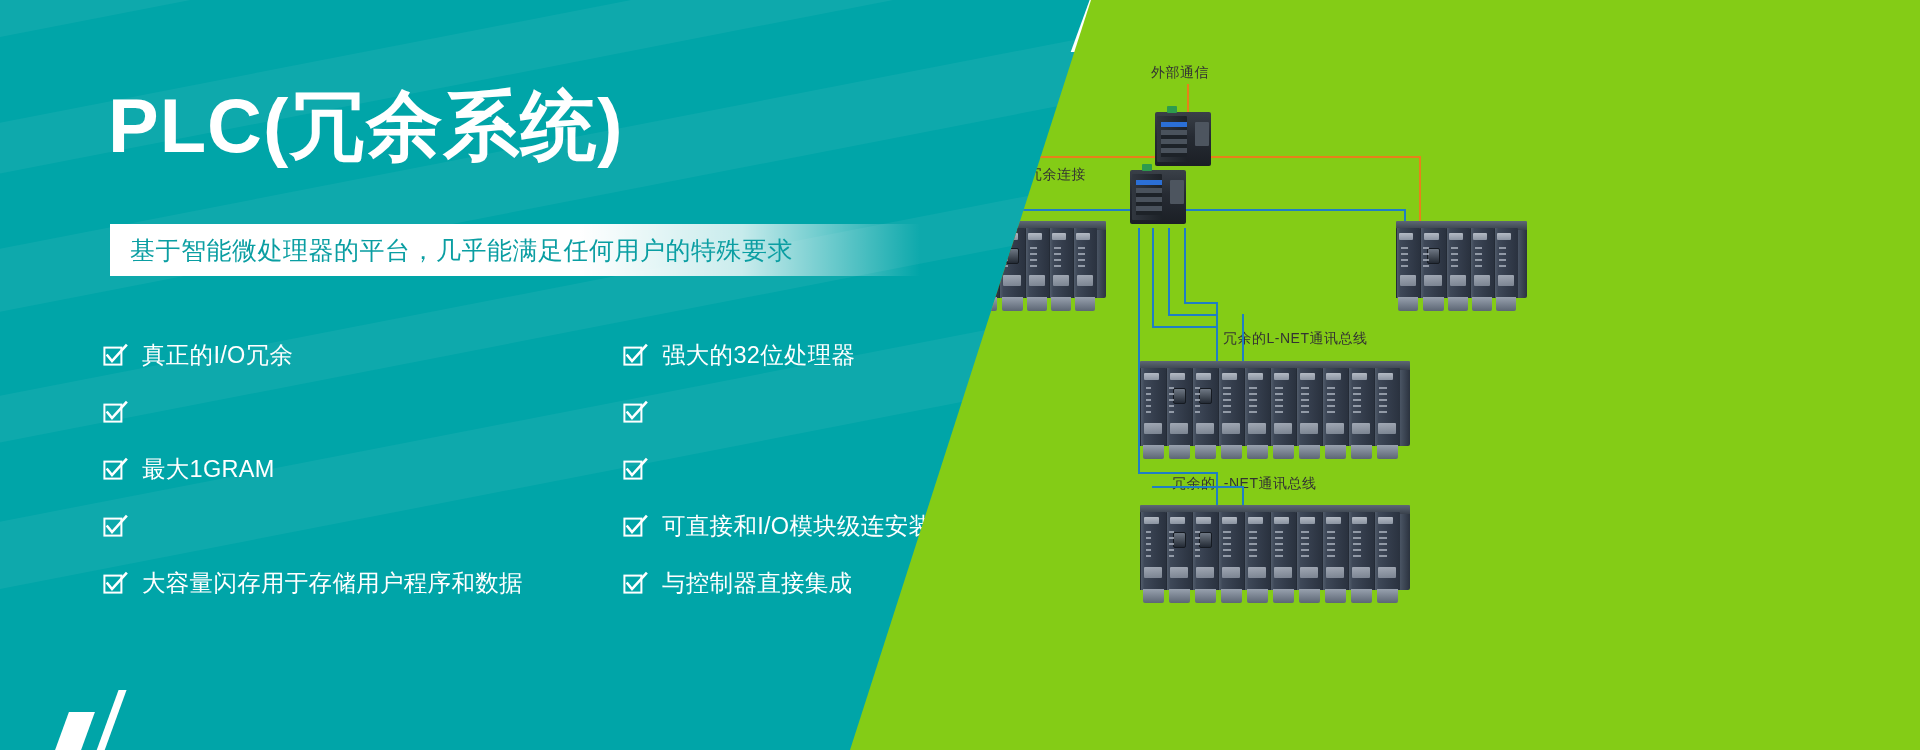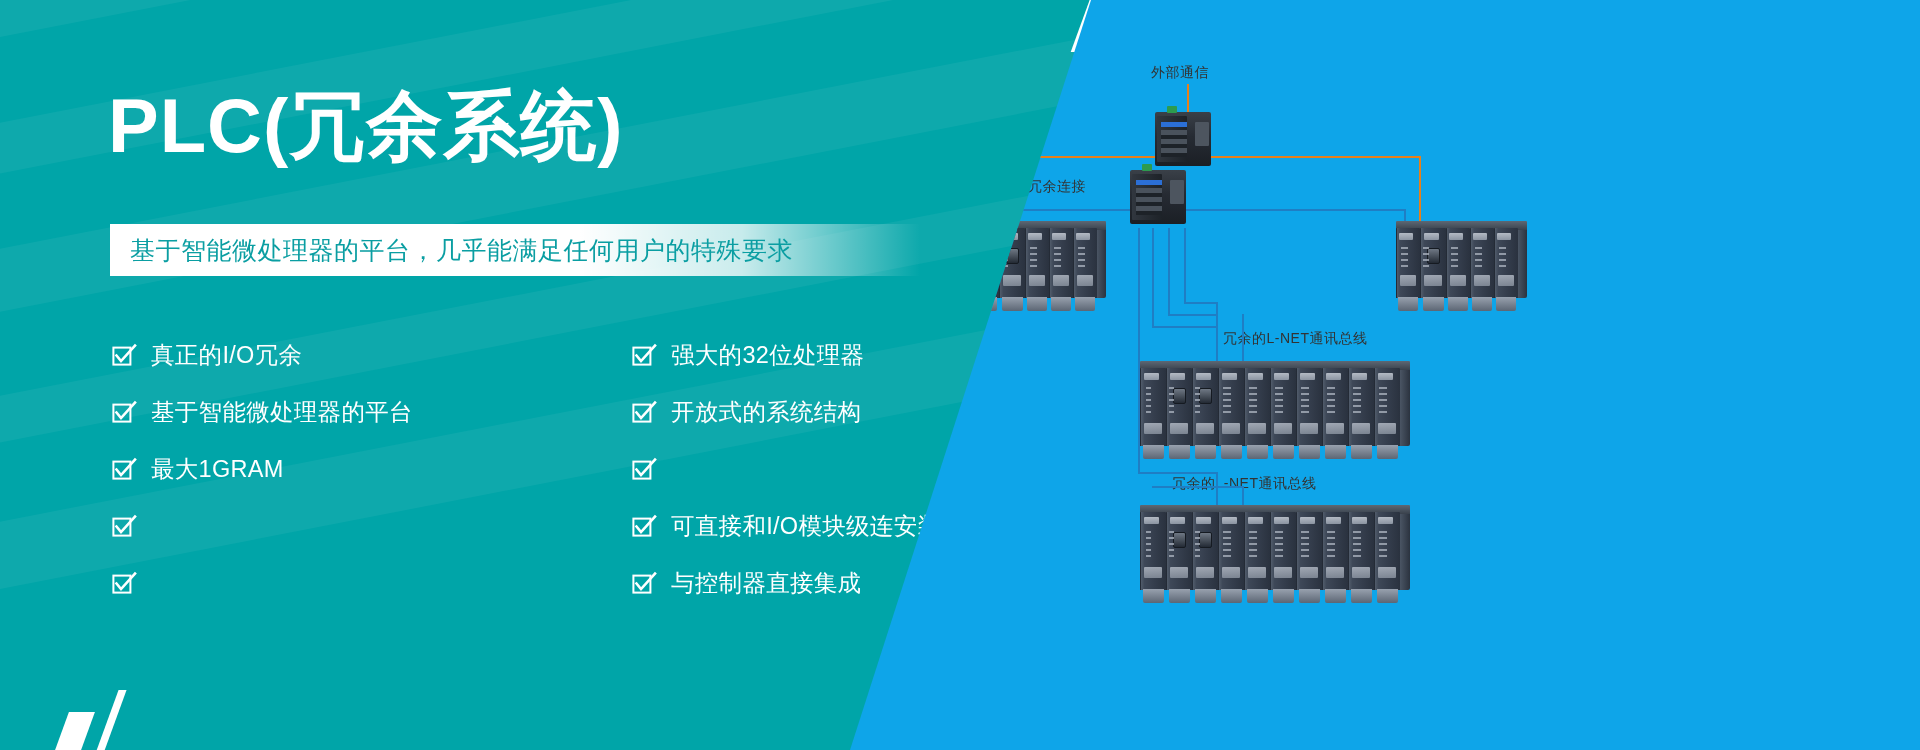--- a/index.html
+++ b/index.html
@@ -41,21 +41,21 @@
     background:linear-gradient(to right,#ffffff 0%,#ffffff 58%,rgba(255,255,255,.78) 78%,rgba(255,255,255,0) 100%);
     display:flex; align-items:center;
   }
   #subtitle-text {
     padding-left:20px;
     font-size:25px; color:#0a9ea2; font-weight:500;
     white-space:nowrap; letter-spacing:.5px;
   }
 
   #features {
-    position:absolute; left:112px; top:326px;
+    position:absolute; left:103px; top:326px;
     width:1030px;
     display:flex;
     text-align:center;
   }
   .feature-col { display:flex; flex-direction:column; }
   .feature-col.col-a { width:520px; }
   .feature-col.col-b { width:500px; }
 
   .feature-item {
     display:flex; align-items:center;
@@ -67,21 +67,21 @@
   }
   .check-icon {
     width:25px; height:25px; flex:0 0 25px;
     margin-right:14px; position:relative; top:1px;
   }
   .check-icon svg { display:block; }
 
   
   #diagram-panel {
     position:absolute; right:0; top:0; width:1070px; height:750px;
-    background:#0ea5e9;
+    background:#84cc16;
     clip-path:polygon(241px 0, 1070px 0, 1070px 750px, 0px 750px);
   }
 
   .dlabel {
     position:absolute; font-size:14px; color:#333333;
     white-space:nowrap; letter-spacing:.5px;
   }
 
   .wire { position:absolute; }
   .wire-v { width:2px; }
@@ -200,21 +200,20 @@
           </span>
           <span>真正的I/O冗余</span>
         </div>
         <div class="feature-item">
           <span class="check-icon">
             <svg width="25" height="25" viewBox="0 0 25 25">
               <rect x="1.4" y="4.6" width="17" height="17" fill="none" stroke="#fff" stroke-width="2"></rect>
               <path d="M4.5 12.5 L9 18 L23 2.5" fill="none" stroke="#fff" stroke-width="2.6" stroke-linecap="square"></path>
             </svg>
           </span>
-          <span>基于智能微处理器的平台</span>
         </div>
         <div class="feature-item">
           <span class="check-icon">
             <svg width="25" height="25" viewBox="0 0 25 25">
               <rect x="1.4" y="4.6" width="17" height="17" fill="none" stroke="#fff" stroke-width="2"></rect>
               <path d="M4.5 12.5 L9 18 L23 2.5" fill="none" stroke="#fff" stroke-width="2.6" stroke-linecap="square"></path>
             </svg>
           </span>
           <span>最大1GRAM</span>
         </div>
@@ -226,41 +225,41 @@
             </svg>
           </span>
         </div>
         <div class="feature-item">
           <span class="check-icon">
             <svg width="25" height="25" viewBox="0 0 25 25">
               <rect x="1.4" y="4.6" width="17" height="17" fill="none" stroke="#fff" stroke-width="2"></rect>
               <path d="M4.5 12.5 L9 18 L23 2.5" fill="none" stroke="#fff" stroke-width="2.6" stroke-linecap="square"></path>
             </svg>
           </span>
+          <span>大容量闪存用于存储用户程序和数据</span>
         </div>
       </div>
 
       <div class="feature-col col-b">
         <div class="feature-item">
           <span class="check-icon">
             <svg width="25" height="25" viewBox="0 0 25 25">
               <rect x="1.4" y="4.6" width="17" height="17" fill="none" stroke="#fff" stroke-width="2"></rect>
               <path d="M4.5 12.5 L9 18 L23 2.5" fill="none" stroke="#fff" stroke-width="2.6" stroke-linecap="square"></path>
             </svg>
           </span>
           <span>强大的32位处理器</span>
         </div>
         <div class="feature-item">
           <span class="check-icon">
             <svg width="25" height="25" viewBox="0 0 25 25">
               <rect x="1.4" y="4.6" width="17" height="17" fill="none" stroke="#fff" stroke-width="2"></rect>
               <path d="M4.5 12.5 L9 18 L23 2.5" fill="none" stroke="#fff" stroke-width="2.6" stroke-linecap="square"></path>
             </svg>
           </span>
-          <span>开放式的系统结构</span>
         </div>
         <div class="feature-item">
           <span class="check-icon">
             <svg width="25" height="25" viewBox="0 0 25 25">
               <rect x="1.4" y="4.6" width="17" height="17" fill="none" stroke="#fff" stroke-width="2"></rect>
               <path d="M4.5 12.5 L9 18 L23 2.5" fill="none" stroke="#fff" stroke-width="2.6" stroke-linecap="square"></path>
             </svg>
           </span>
         </div>
         <div class="feature-item">
@@ -282,21 +281,21 @@
           <span>与控制器直接集成</span>
         </div>
       </div>
 
     </div>
   </div>
 
   <div id="diagram-panel">
 
     <span class="dlabel" style="left:301px; top:64px;">外部通信</span>
-    <span class="dlabel" style="left:178px; top:178px;">冗余连接</span>
+    <span class="dlabel" style="left:178px; top:166px;">冗余连接</span>
     <span class="dlabel" style="left:373px; top:330px;">冗余的L-NET通讯总线</span>
     <span class="dlabel" style="left:322px; top:475px;">冗余的L-NET通讯总线</span>
 
     <div class="wire wire-v" style="left:337px; top:84px;  height:32px; background:#e8801a;"></div>
     <div class="wire wire-h" style="left:148px; top:156px; width:423px; background:#e8801a;"></div>
     <div class="wire wire-v" style="left:148px; top:156px; height:84px; background:#e8801a;"></div>
     <div class="wire wire-v" style="left:569px; top:156px; height:84px; background:#e8801a;"></div>
 
     <div class="wire wire-h" style="left:135px; top:209px; width:421px; background:#1f7ec4;"></div>
     <div class="wire wire-v" style="left:135px; top:209px; height:22px; background:#1f7ec4;"></div>

